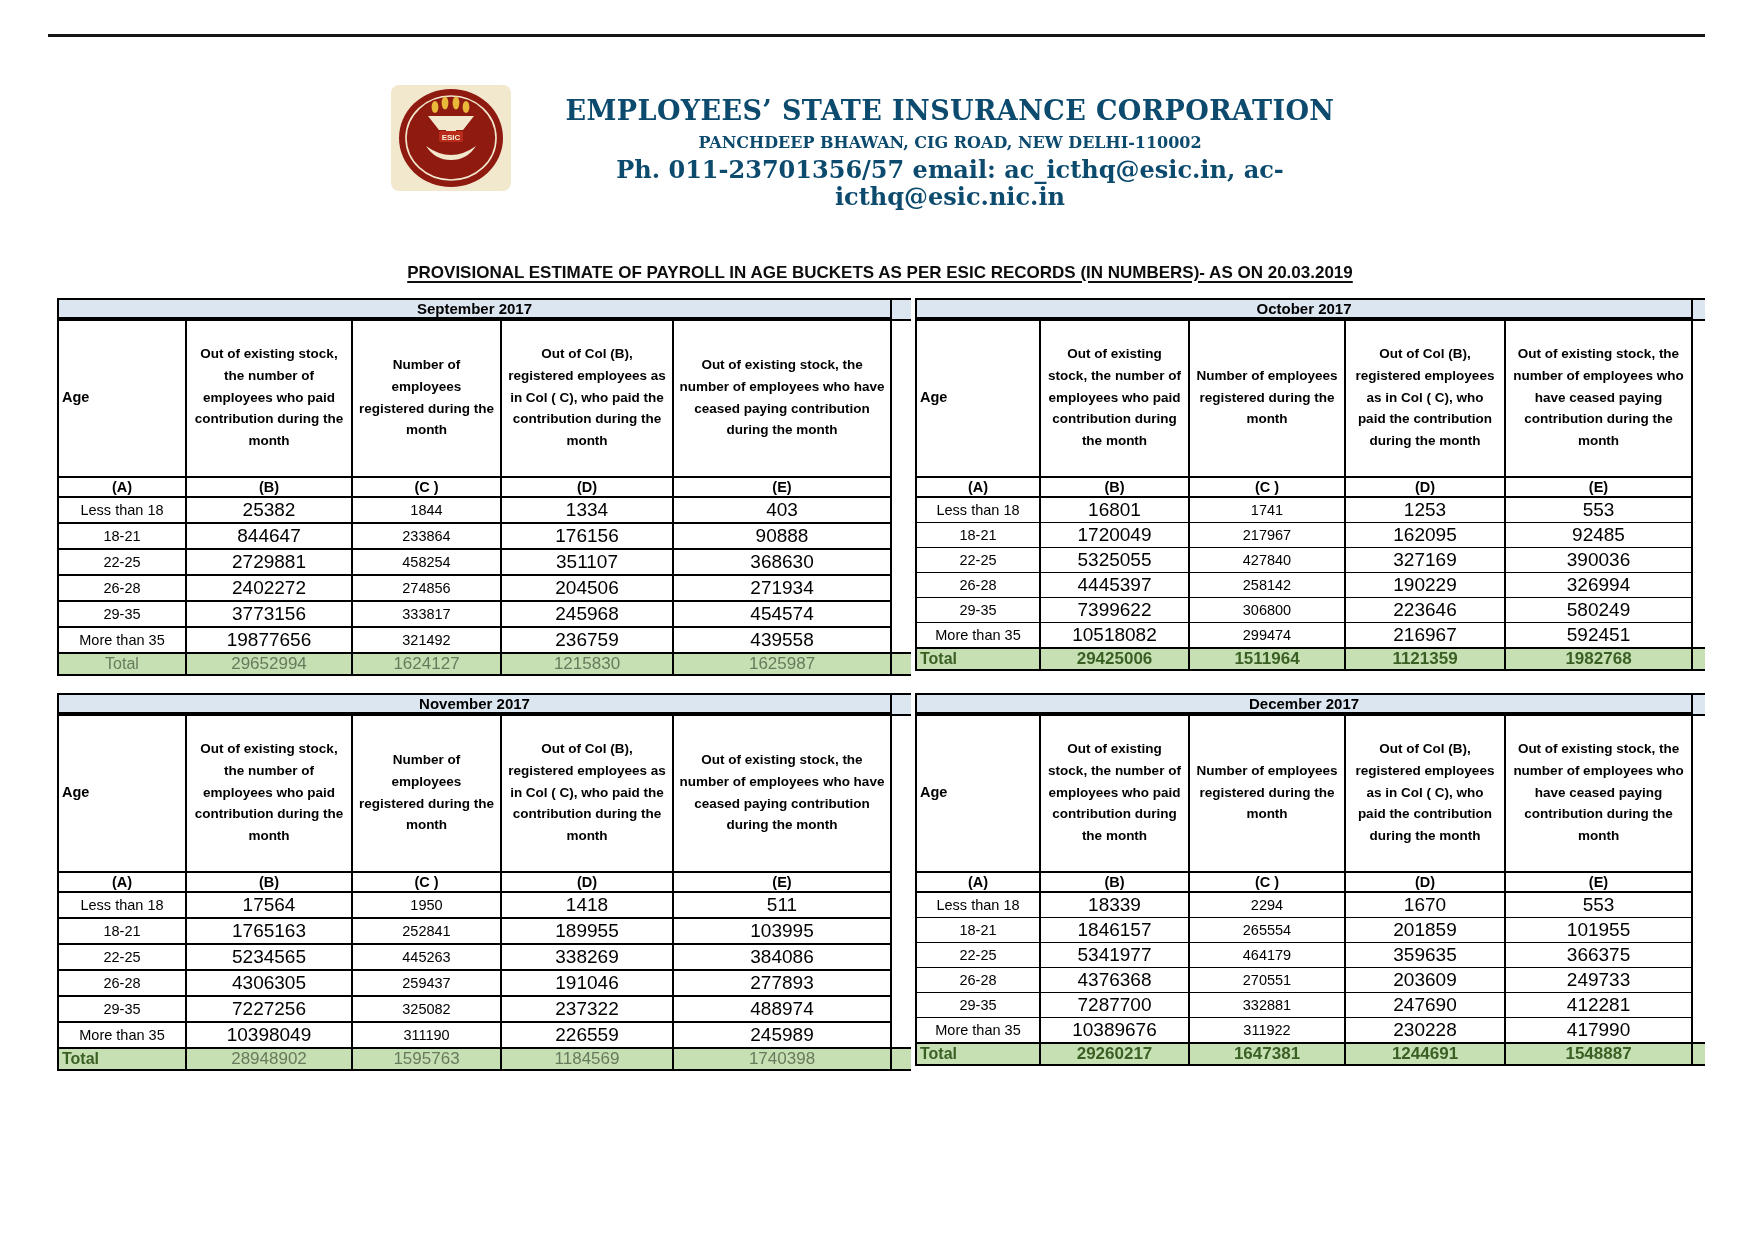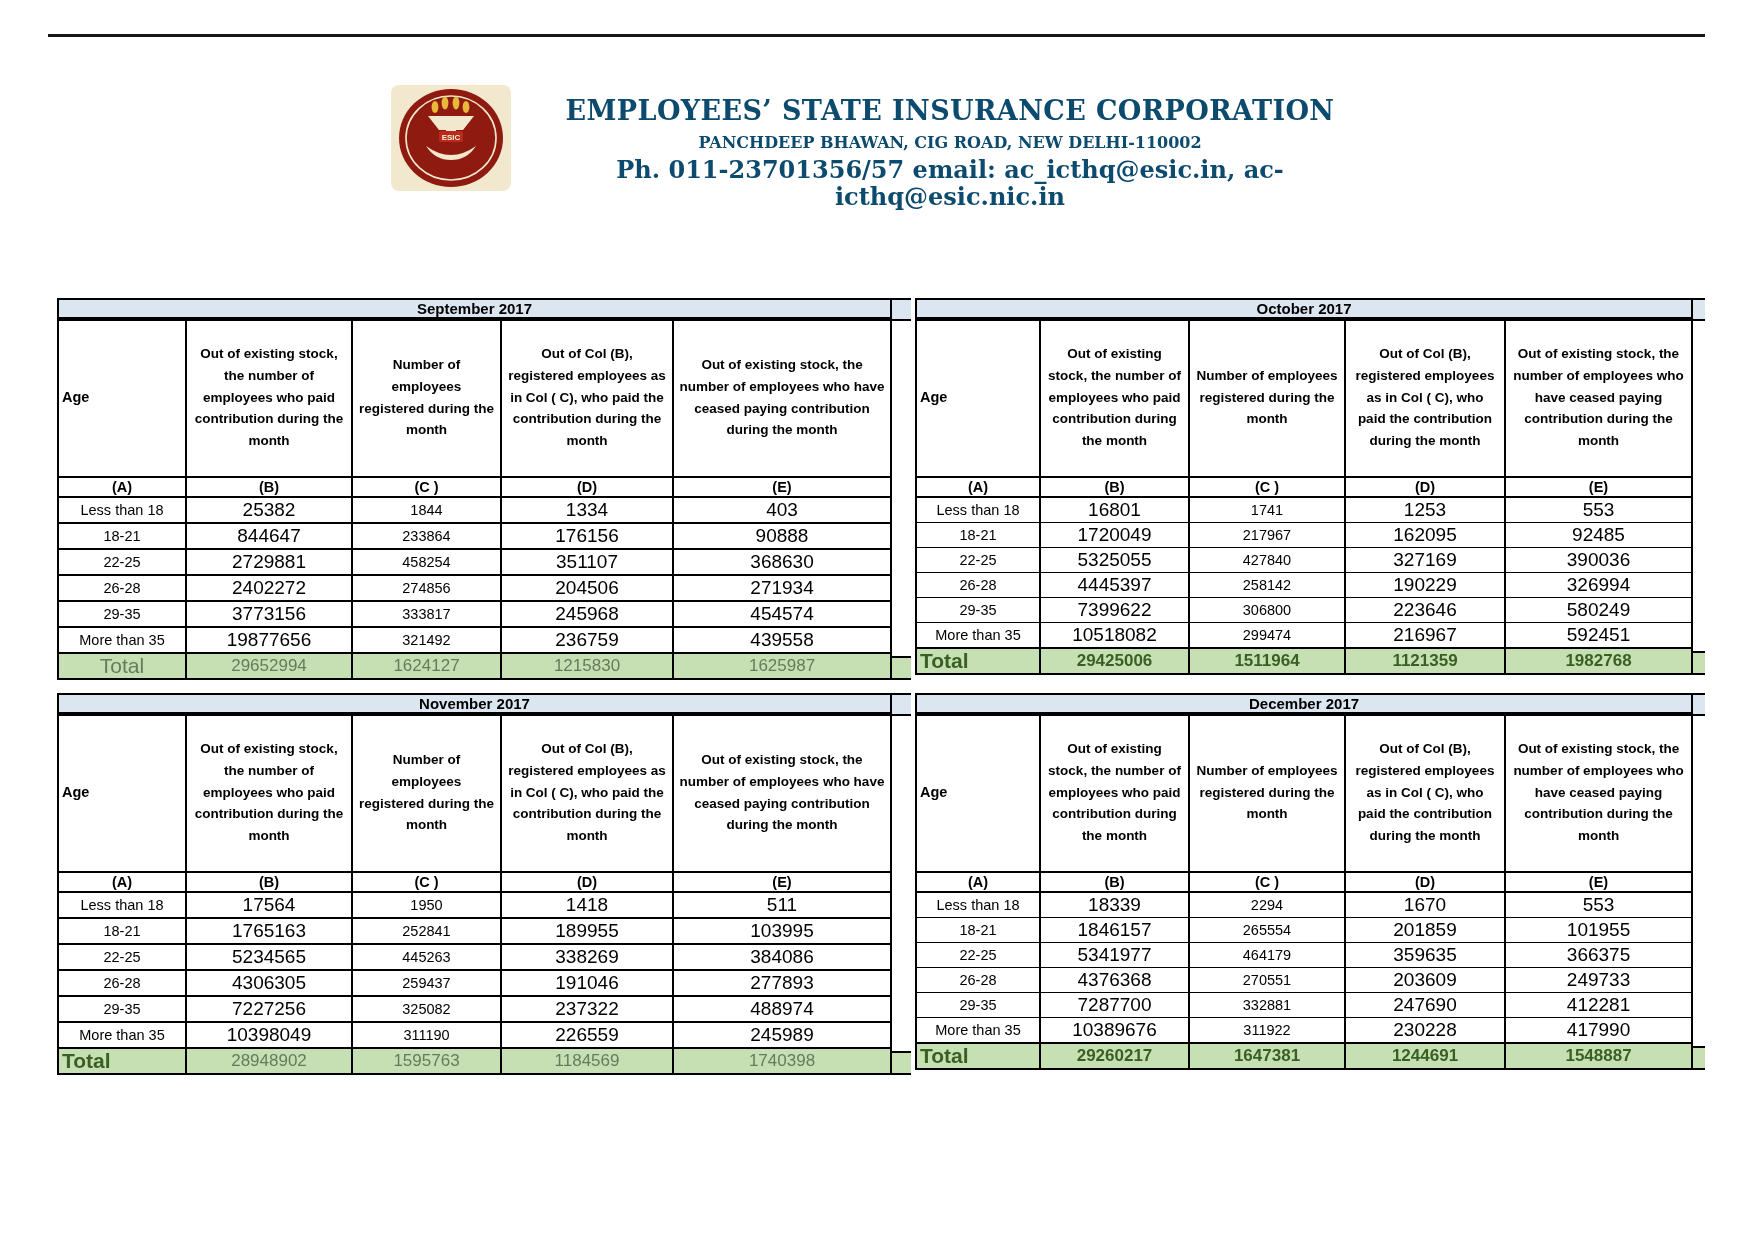--- a/index.html
+++ b/index.html
@@ -44,21 +44,21 @@
   th.h-age{text-align:left;padding-left:3px;font-size:14.5px;}
   .letter-row th{height:18px;font-weight:bold;font-size:14.5px;text-align:center;padding:0;}
 
   tr.data-row td{height:24px;text-align:center;padding:0;}
   td.age{text-align:left;padding-left:3px;font-size:14.5px;}
   td.vB,td.vD,td.vE{font-size:19px;}
   td.vC{font-size:14.5px;}
 
   tr.total-row td{height:19px;background:var(--totbg,#c6e0b4);color:var(--tot,#687a5c);
                   font-size:17px;text-align:center;padding:0;}
-  tr.total-row td.t-label{font-size:21px;}
+  tr.total-row td.t-label{font-size:16px;}
   tr.total-row td.tl-left{text-align:left;padding-left:3px;}
   tr.total-row td.tl-center{text-align:center;}
   tr.total-row td.b{font-weight:bold;color:var(--totbold,#3a5f23);}
 
   
   .bleed{position:absolute;left:0;z-index:0;box-sizing:border-box;
          border-top:2px solid #000;border-bottom:2px solid #000;}
   .twrap.left  .bleed{width:854px;}
   .twrap.right .bleed{width:790px;}
   .bleed-month{top:0;height:23px;background:var(--bar,#dce6f1);}
@@ -93,20 +93,21 @@
       <text x="61" y="56" text-anchor="middle" font-size="8" font-weight="bold" fill="#f8f2dd" font-family="Liberation Sans, sans-serif">ESIC</text>
     </svg>
 
     <div class="lh-text">
       <div class="org">EMPLOYEES’ STATE INSURANCE CORPORATION</div>
       <div class="addr">PANCHDEEP BHAWAN, CIG ROAD, NEW DELHI-110002</div>
       <div class="contact">Ph. 011-23701356/57 email: ac_icthq@esic.in, ac-icthq@esic.nic.in</div>
     </div>
   </div>
 
+  <div class="doc-title">PROVISIONAL ESTIMATE OF PAYROLL IN AGE BUCKETS AS PER ESIC RECORDS (IN NUMBERS)- AS ON 20.03.2019</div>
 
   <div id="tables">
   <div class="twrap pos0 left">
     <div class="bleed bleed-month"></div>
     <div class="bleed bleed-total"></div>
     <table class="mt colsA">
       <colgroup>
         <col class="cA">
             <col class="cB">
             <col class="cC">

